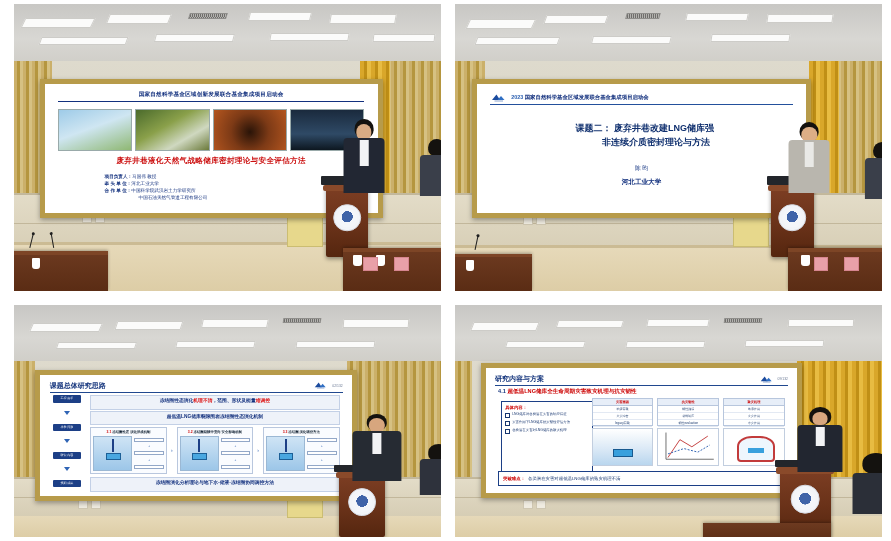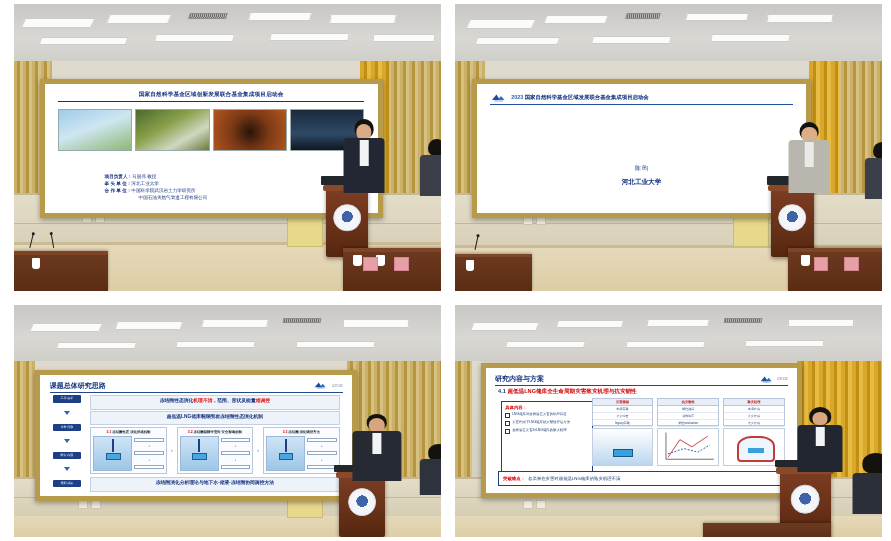--- a/index.html
+++ b/index.html
@@ -196,20 +196,21 @@
           <div class="s1-top">
             <div class="s1-title">国家自然科学基金区域创新发展联合基金集成项目启动会</div>
             <div class="s1-rule"></div>
           </div>
           <div class="s1-imgs">
             <div class="ph-a"></div>
             <div class="ph-b"></div>
             <div class="ph-c"></div>
             <div class="ph-d"></div>
           </div>
+          <div class="s1-head">废弃井巷液化天然气战略储库密封理论与安全评估方法</div>
           <div class="s1-meta">
             <div><b>项目负责人：</b><span>马国伟  教授</span></div>
             <div><b>牵 头 单 位：</b><span>河北工业大学</span></div>
             <div><b>合 作 单 位：</b><span>中国科学院武汉岩土力学研究所</span></div>
             <div style="padding-left:34px;"><span>中国石油天然气管道工程有限公司</span></div>
           </div>
         </div>
       </div>
 
       <div class="podium" style="left:73%;top:63%;width:10%;height:25%;">
@@ -275,20 +276,24 @@
         <div class="screen">
           <div class="s2-head">
             <span class="logo">
               <svg viewBox="0 0 32 18" width="16" height="9" aria-hidden="true">
                 <path d="M4 14 L13 3 L20 14 Z" fill="#1b4b9e"></path>
                 <path d="M15 14 L22 6 L29 14 Z" fill="#2f6fc4"></path>
                 <path d="M9 16 H26" stroke="#1b4b9e" stroke-width="1"></path>
               </svg>
             </span>
             <span class="s2-headtxt"><span class="s2-year">2023</span> <span>国家自然科学基金区域发展联合基金集成项目启动会</span></span>
+          </div>
+          <div class="s2-title">
+            <div>课题二： 废弃井巷改建LNG储库强</div>
+            <div style="padding-left:8%;">非连续介质密封理论与方法</div>
           </div>
           <div class="s2-name">陈 昀</div>
           <div class="s2-org">河北工业大学</div>
         </div>
       </div>
 
       <div class="podium" style="left:74%;top:63%;width:10%;height:25%;">
         <div class="podium-top"></div>
         <div class="podium-emblem" style="width:60%;padding-bottom:60%;"></div>
       </div>

